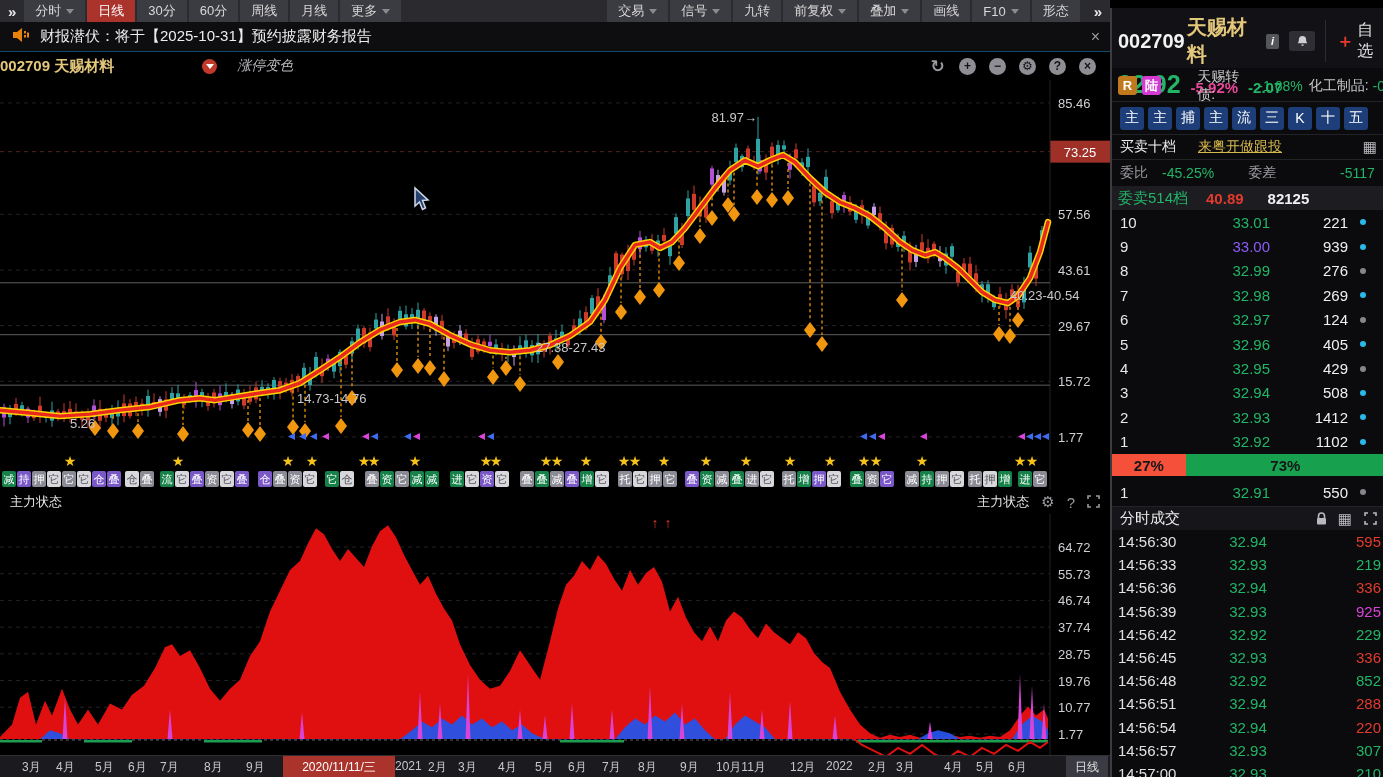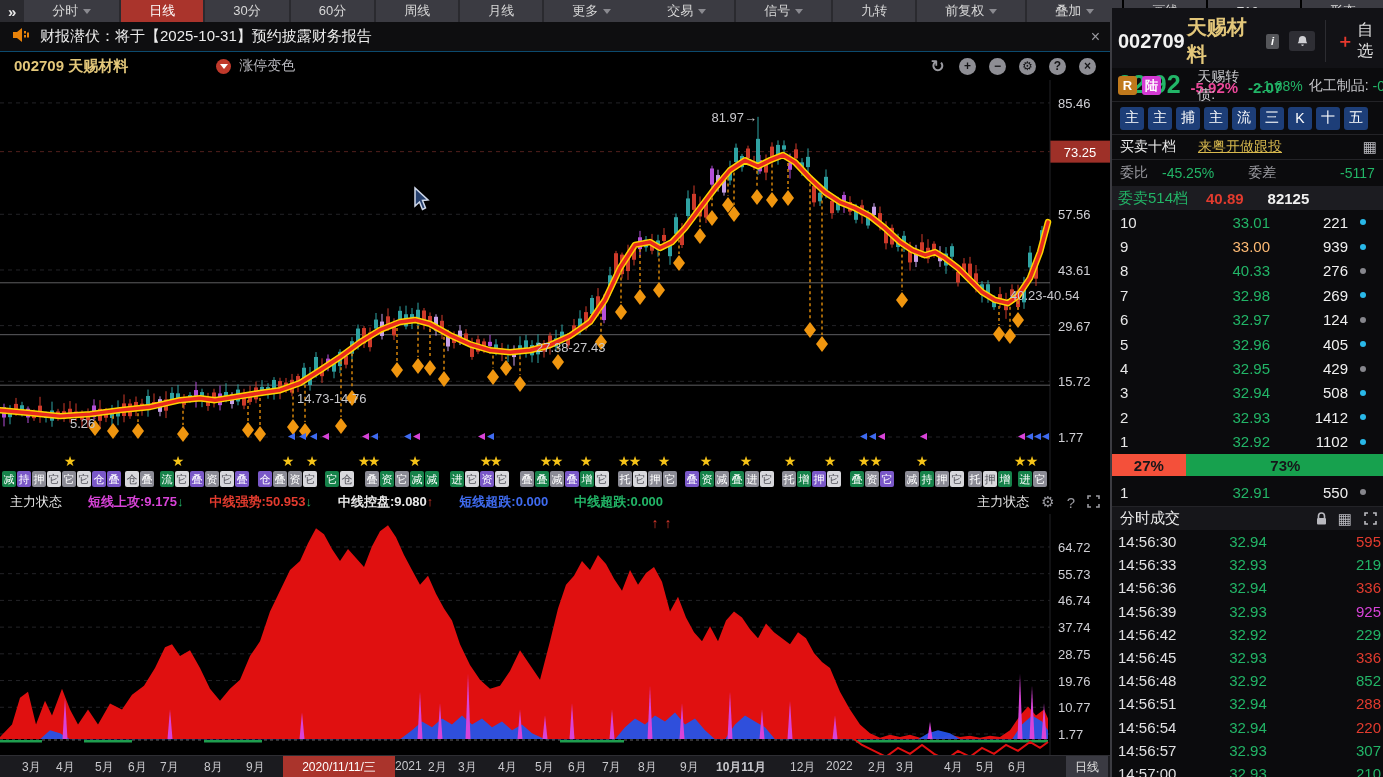--- a/index.html
+++ b/index.html
@@ -5,34 +5,34 @@
   * { margin:0; padding:0; box-sizing:border-box; }
   html,body { background:#000; }
   body { font-family:"Liberation Sans","DejaVu Sans",sans-serif; }
   #app { position:relative; width:1383px; height:777px; background:#000; overflow:hidden; }
 
   
   .topbar { position:absolute; left:0; top:0; width:1110px; height:22px; background:#2a2a2f; display:flex; align-items:center; }
   .tb-chev { color:#e8e8e8; font-size:15px; font-weight:bold; padding:0 8px; cursor:pointer; }
   .tb-group { display:flex; align-items:center; gap:2px; height:22px; }
   .tb-right { margin-left:auto; }
-  .tb-btn { height:22px; display:flex; align-items:center; gap:5px; padding:0 28px; background:#3b3b42; color:#d8d8d8; font-size:13px; cursor:pointer; white-space:nowrap; }
+  .tb-btn { height:22px; display:flex; align-items:center; gap:5px; padding:0 11px; background:#3b3b42; color:#d8d8d8; font-size:13px; cursor:pointer; white-space:nowrap; }
   .tb-btn.active { background:#aa342c; color:#fff; }
   .caret { width:0; height:0; border-left:4px solid transparent; border-right:4px solid transparent; border-top:5px solid #8a8a90; }
 
   
   .newsbar { position:absolute; left:0; top:22px; width:1110px; height:30px; background:#0e0e10; border-bottom:1px solid #0c4a6e; display:flex; align-items:center; }
   .news-icon { margin:0 10px 0 12px; }
   .news-text { color:#ececec; font-size:15px; }
   .news-close { position:absolute; right:10px; color:#9a9aa0; font-size:16px; cursor:pointer; }
 
   
   .chead { position:absolute; left:0; top:52px; width:1110px; height:28px; display:flex; align-items:center; }
-  .chead-title { color:#e3c77a; font-size:15px; font-weight:bold; margin-left:14px; }
-  .tool-chip { display:flex; align-items:center; gap:8px; margin-left:88px; cursor:pointer; }
+  .chead-title { color:#e3c77a; font-size:15px; font-weight:bold; }
+  .tool-chip { display:flex; align-items:center; gap:20px; margin-left:88px; cursor:pointer;font-style:italic; }
   .tool-dot { width:15px; height:15px; border-radius:50%; background:#c0392b; display:flex; align-items:center; justify-content:center; }
   .tool-dot .tri { width:0; height:0; border-left:4px solid transparent; border-right:4px solid transparent; border-top:5px solid #fff; }
   .tool-label { color:#b9b9bf; font-size:14px; }
   .chead-icons { position:absolute; right:14px; display:flex; align-items:center; gap:13px; }
   .cicon { width:17px; height:17px; border-radius:50%; background:#8e8e94; color:#141416; font-size:12px; font-weight:bold; display:flex; align-items:center; justify-content:center; cursor:pointer; }
   .cicon.flat { background:none; color:#9a9aa0; font-size:17px; }
 
   
   .subhead { position:absolute; left:0; top:490px; width:1110px; height:24px; display:flex; align-items:center; gap:26px; font-size:13px; }
   .subhead .t { color:#e8e8e8; margin-left:10px; }
@@ -807,27 +807,20 @@
       <text x="757" y="42" fill="#c8c8cc" font-size="13" text-anchor="end">81.97→</text>
       <text x="1010" y="220" fill="#c8c8cc" font-size="13" text-anchor="start">40.23-40.54</text>
       <text x="536" y="272" fill="#c8c8cc" font-size="13" text-anchor="start">27.38-27.43</text>
       <text x="297" y="323" fill="#c8c8cc" font-size="13" text-anchor="start">14.73-14.76</text>
       <text x="70" y="348" fill="#c8c8cc" font-size="13" text-anchor="start">5.26</text>
       <polygon points="415,108 415,126 419.5,122 422.5,129.5 425.5,128 422.5,120.5 428,120" fill="#26406e" stroke="#cfd8ea" stroke-width="1.5"></polygon>
     </svg>
 
   <div class="subhead">
     <span class="t">主力状态</span>
-    <span id="sh-items" style="display:flex;gap:26px;">
-        <span class="sh-item" style="color: rgb(216, 67, 216);">短线上攻:9.175<span class="sh-arrow" style="color: rgb(34, 181, 103);">↓</span></span>
-        <span class="sh-item" style="color: rgb(226, 59, 46);">中线强势:50.953<span class="sh-arrow" style="color: rgb(34, 181, 103);">↓</span></span>
-        <span class="sh-item" style="color: rgb(232, 232, 232);">中线控盘:9.080<span class="sh-arrow" style="color: rgb(226, 59, 46);">↑</span></span>
-        <span class="sh-item" style="color: rgb(63, 107, 240);">短线超跌:0.000</span>
-        <span class="sh-item" style="color: rgb(34, 181, 103);">中线超跌:0.000</span>
-      </span>
     <span class="subhead-right">
       <span style="font-size:13px;">主力状态</span>
       <span class="gic">⚙</span>
       <span class="gic">?</span>
       <span class="gic">
         <svg width="13" height="13" viewBox="0 0 13 13" fill="none" stroke="#9a9aa0" stroke-width="1.6">
             <path d="M1 4 V1 H4 M9 1 H12 V4 M12 9 V12 H9 M4 12 H1 V9"></path>
           </svg>
       </span>
     </span>
@@ -1156,21 +1149,21 @@
       <span class="tl-label" style="left: 246px;">9月</span>
       <span class="tl-label" style="left: 395px;">2021</span>
       <span class="tl-label" style="left: 428px;">2月</span>
       <span class="tl-label" style="left: 458px;">3月</span>
       <span class="tl-label" style="left: 498px;">4月</span>
       <span class="tl-label" style="left: 535px;">5月</span>
       <span class="tl-label" style="left: 568px;">6月</span>
       <span class="tl-label" style="left: 602px;">7月</span>
       <span class="tl-label" style="left: 638px;">8月</span>
       <span class="tl-label" style="left: 680px;">9月</span>
-      <span class="tl-label" style="left: 716px; font-weight: bold;">10月11月</span>
+      <span class="tl-label" style="left: 716px;">10月11月</span>
       <span class="tl-label" style="left: 790px;">12月</span>
       <span class="tl-label" style="left: 826px;">2022</span>
       <span class="tl-label" style="left: 868px;">2月</span>
       <span class="tl-label" style="left: 896px;">3月</span>
       <span class="tl-label" style="left: 944px;">4月</span>
       <span class="tl-label" style="left: 976px;">5月</span>
       <span class="tl-label" style="left: 1008px;">6月</span>
       <span class="tl-chip date" style="left: 283px; width: 112px;">2020/11/11/三</span>
       <span class="tl-chip period" style="left: 1066px; width: 42px;">日线</span>
     </div>
@@ -1244,29 +1237,29 @@
         <div class="ob-row">
           <span class="ob-lvl">10</span>
           <span class="ob-price" style="color: rgb(34, 181, 103);">33.01</span>
           <span class="ob-vol">221</span>
           <span class="ob-dot">
             <i style="background: rgb(41, 184, 232);"></i>
           </span>
         </div>
         <div class="ob-row">
           <span class="ob-lvl">9</span>
-          <span class="ob-price" style="color: #fdba74;">33.00</span>
+          <span class="ob-price" style="color: #8b5cf6;">33.00</span>
           <span class="ob-vol">939</span>
           <span class="ob-dot">
             <i style="background: rgb(41, 184, 232);"></i>
           </span>
         </div>
         <div class="ob-row">
           <span class="ob-lvl">8</span>
-          <span class="ob-price" style="color: rgb(34, 181, 103);">40.33</span>
+          <span class="ob-price" style="color: rgb(34, 181, 103);">32.99</span>
           <span class="ob-vol">276</span>
           <span class="ob-dot">
             <i style="background: rgb(134, 134, 140);"></i>
           </span>
         </div>
         <div class="ob-row">
           <span class="ob-lvl">7</span>
           <span class="ob-price" style="color: rgb(34, 181, 103);">32.98</span>
           <span class="ob-vol">269</span>
           <span class="ob-dot">

